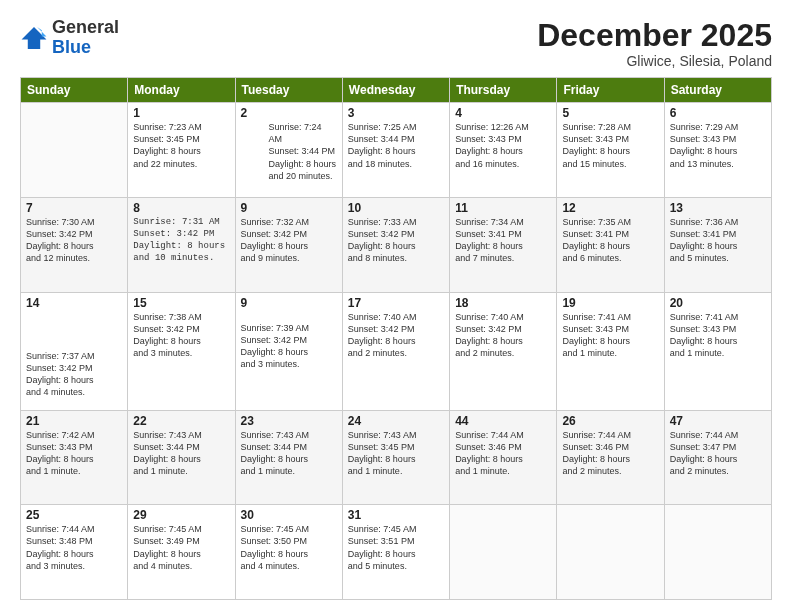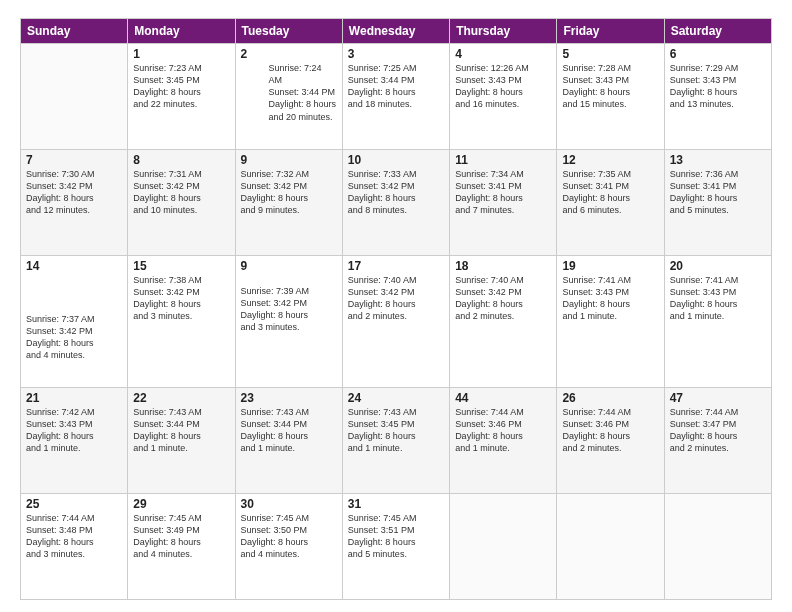--- a/index.html
+++ b/index.html
@@ -51,21 +51,21 @@
     .subtitle {
       font-size: 14px;
       color: #444;
     }
     .calendar {
       width: 100%;
       border-collapse: collapse;
       flex: 1;
     }
     .calendar th {
-      background: #701a75;
+      background: #4d7c0f;
       color: #fff;
       font-size: 12px;
       font-weight: bold;
       padding: 5px 6px;
       text-align: left;
       border: 1px solid #ccc;
     }
     .calendar td {
       border: 1px solid #ccc;
       vertical-align: top;
@@ -91,20 +91,36 @@
       background: #fafafa;
     }
     .row-shade {
       background: #f5f5f5;
     }
   </style>
 </head>
 <body>
 
 <div class="page">
+  <div class="header">
+    <div class="logo">
+      <svg class="logo-icon" viewBox="0 0 36 36">
+        <polygon points="18,4 34,20 26,20 26,32 10,32 10,20 2,20" fill="#1565c0"></polygon>
+        <polygon points="22,4 34,16 28,16 28,8" fill="#42a5f5"></polygon>
+      </svg>
+      <div class="logo-text">
+        <span class="logo-general">General</span><br>
+        <span class="logo-blue">Blue</span>
+      </div>
+    </div>
+    <div class="title-block">
+      <div class="month-title">December 2025</div>
+      <div class="subtitle">Gliwice, Silesia, Poland</div>
+    </div>
+  </div>
 
   <table class="calendar">
     <thead>
       <tr>
         <th>Sunday</th>
         <th>Monday</th>
         <th>Tuesday</th>
         <th>Wednesday</th>
         <th>Thursday</th>
         <th>Friday</th>
@@ -160,21 +176,21 @@
         <tr class="row-shade">
           <td>
             <span class="day-num">7</span>
             <div class="cell-info" style="white-space: pre-line;">Sunrise: 7:30 AM
 Sunset: 3:42 PM
 Daylight: 8 hours
 and 12 minutes.</div>
           </td>
           <td>
             <span class="day-num">8</span>
-            <div class="cell-info" style="white-space: pre-line;">Sunrise: 7:31 AM
+            <div class="cell-info" style="white-space: pre-line; font-family: Liberation Mono, monospace;">Sunrise: 7:31 AM
 Sunset: 3:42 PM
 Daylight: 8 hours
 and 10 minutes.</div>
           </td>
           <td>
             <span class="day-num">9</span>
             <div class="cell-info" style="white-space: pre-line;">Sunrise: 7:32 AM
 Sunset: 3:42 PM
 Daylight: 8 hours
 and 9 minutes.</div>

